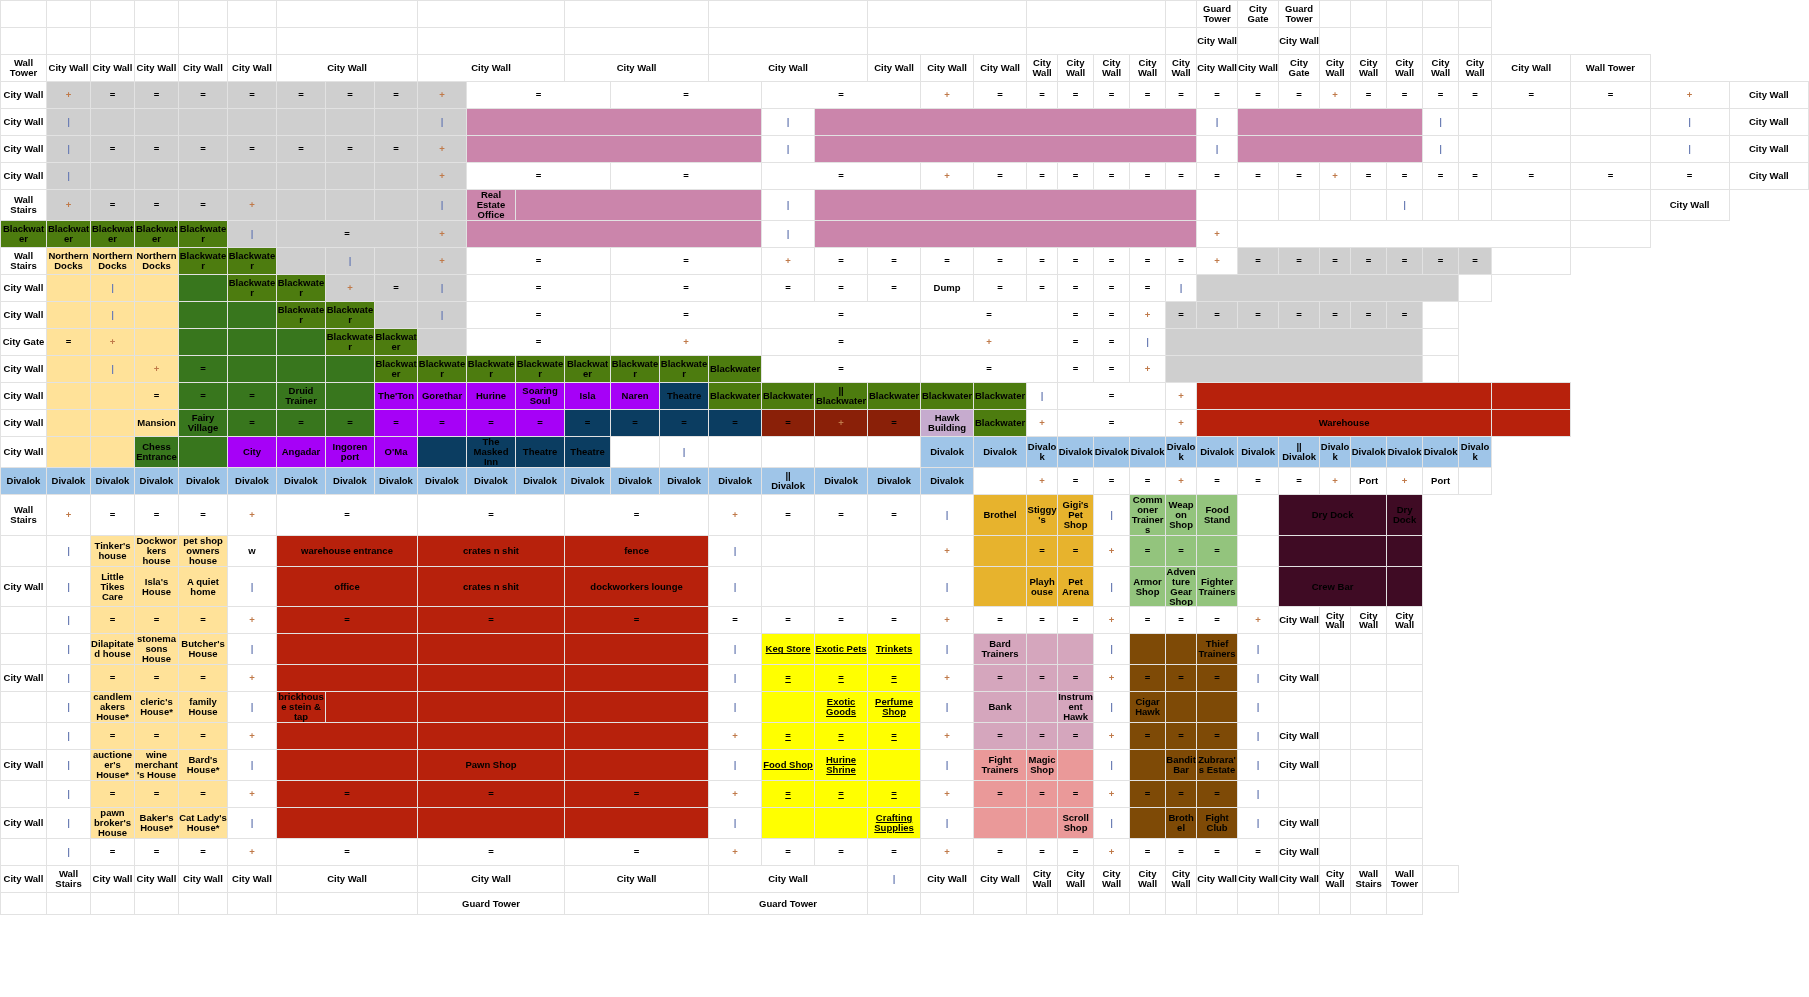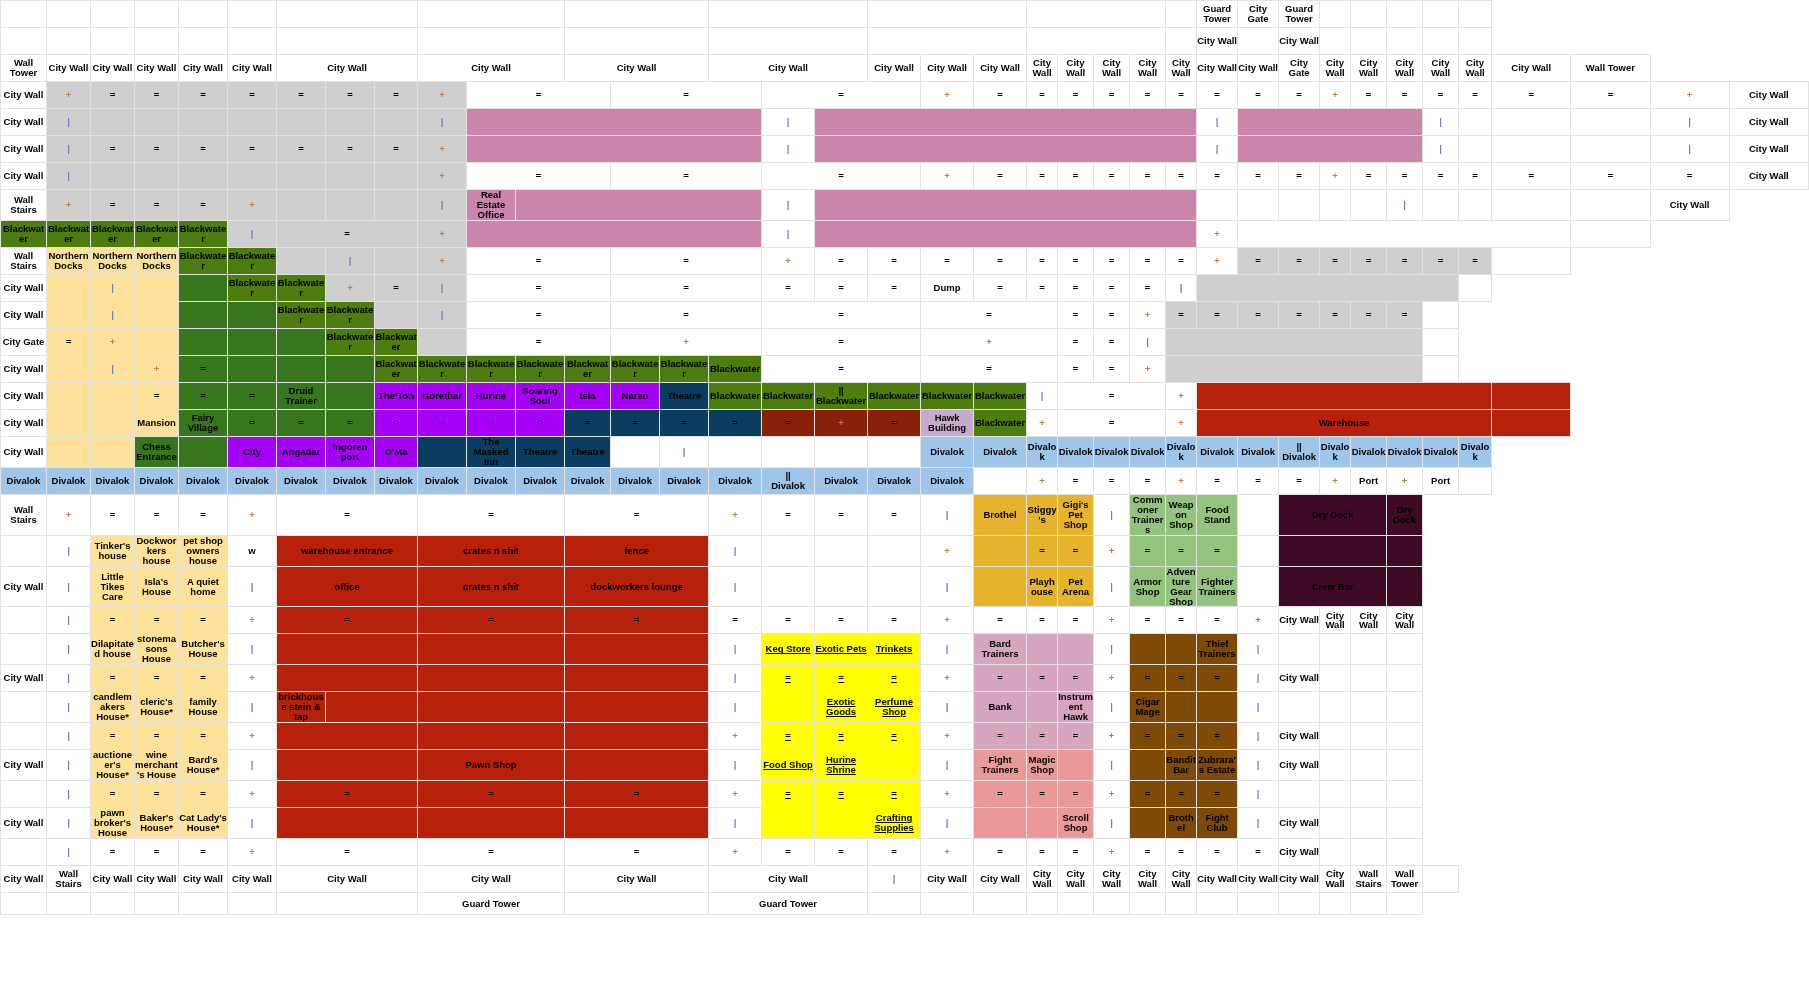--- a/index.html
+++ b/index.html
@@ -788,21 +788,21 @@
 <td class="c-red" colspan="3"></td>
 <td class="c-white sym pipe">|</td>
 <td class="c-yellow"></td>
 <td class="c-yellow tiny">Exotic Goods</td>
 <td class="c-yellow thick tiny">Perfume Shop</td>
 <td class="c-white sym pipe">|</td>
 <td class="c-mauve tiny">Bank</td>
 <td class="c-mauve"></td>
 <td class="c-mauve thick tiny">Instrument Hawk</td>
 <td class="c-white sym pipe">|</td>
-<td class="c-brown thick lbl-white tiny">Cigar Mage</td>
+<td class="c-brown thick lbl-white tiny">Cigar Hawk</td>
 <td class="c-brown"></td>
 <td class="c-brown"></td>
 <td class="c-white sym pipe">|</td>
 <td class="c-white"></td>
 <td class="c-white"></td>
 <td class="c-white"></td>
 <td class="c-white"></td>
 </tr>
 
 <tr style="height:27px">

